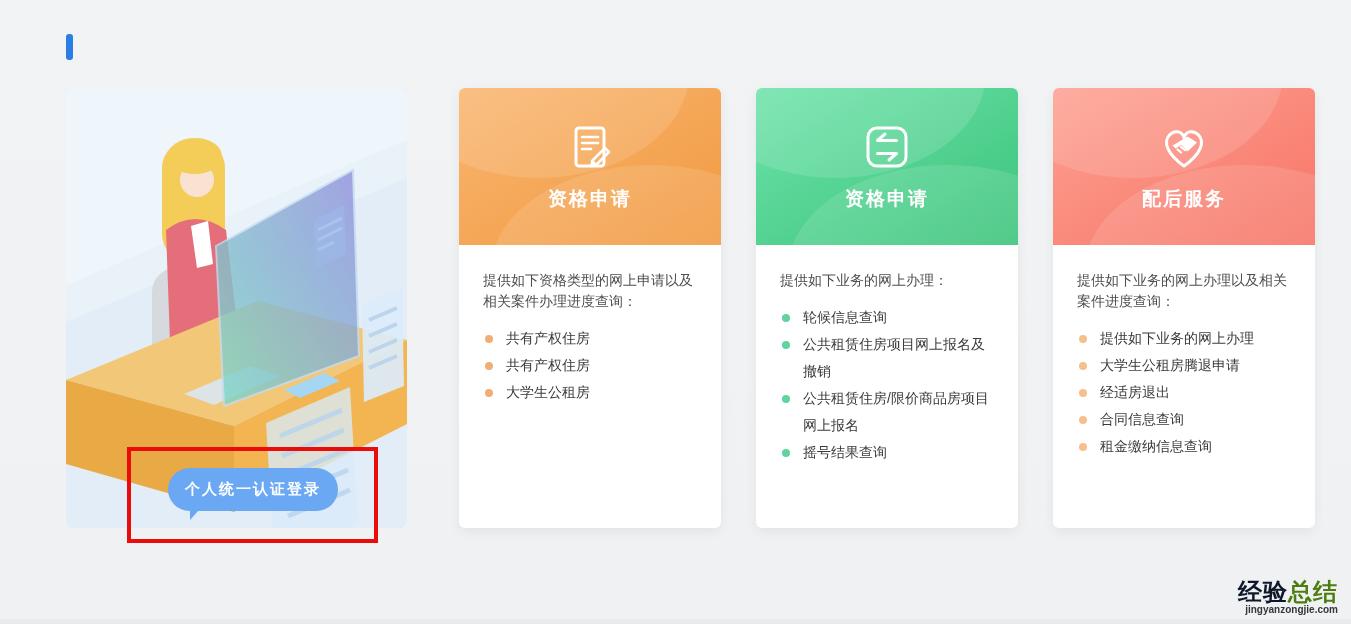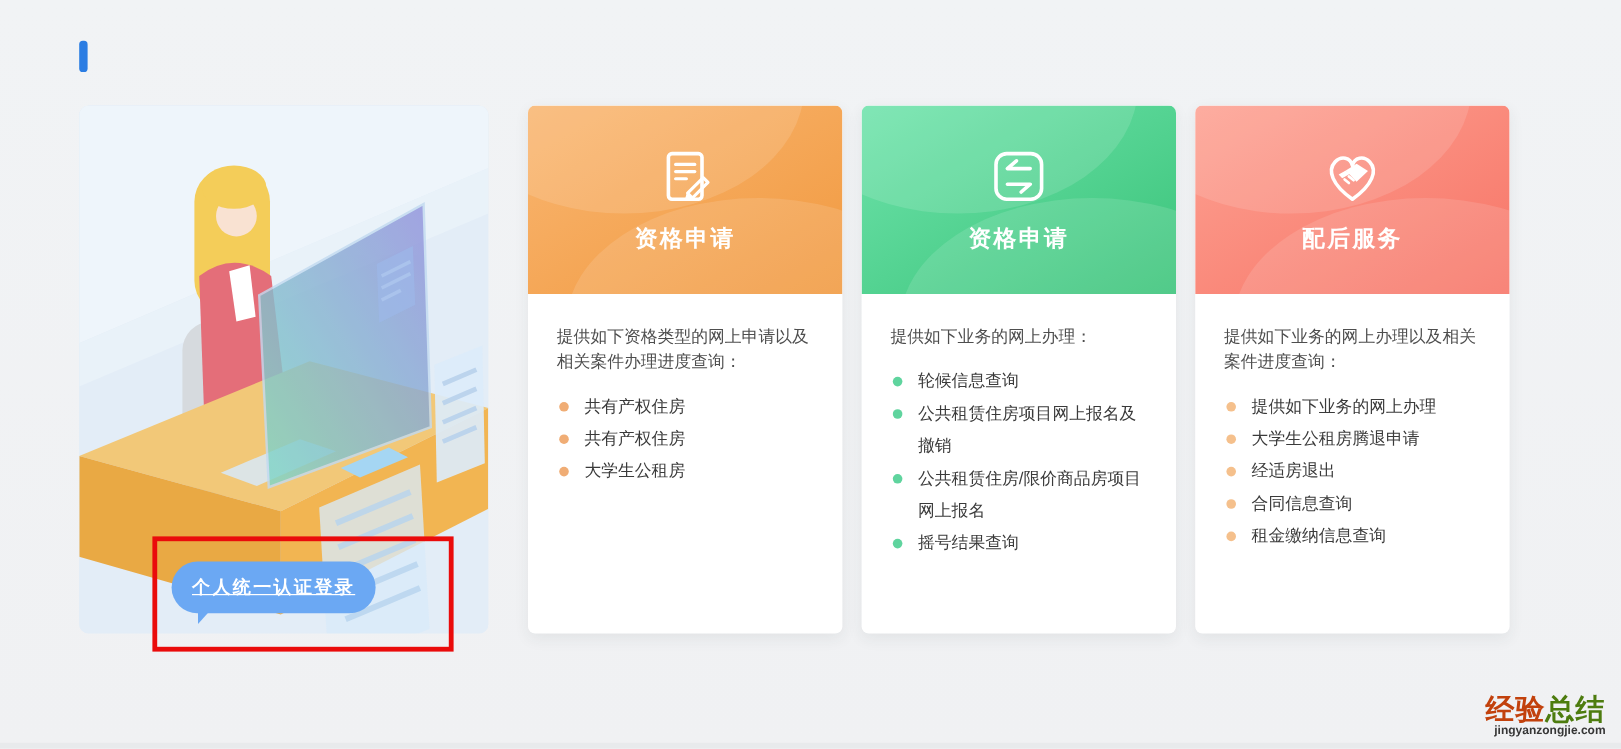--- a/index.html
+++ b/index.html
@@ -20,45 +20,45 @@
   .content { display: flex; align-items: flex-start; }
 
   
   .illu-wrap { position: relative; width: 341px; height: 440px; margin-right: 33px; flex: none; }
   .illu-card {
     position: absolute; inset: 0;
     background: #e3edf7; border-radius: 8px; overflow: hidden;
   }
   .illu-card svg { display: block; }
   .login-btn {
-    position: absolute; left: 77px; top: 380px;
+    position: absolute; left: 102px; top: 380px;
     width: 170px; height: 43px; border: none; cursor: pointer;
     background: #6ba8f3; border-radius: 22px;
     color: #ffffff; font-size: 15px; font-weight: bold; letter-spacing: 2px;
     font-family: "Liberation Sans", "DejaVu Sans", sans-serif;
     z-index: 3;
-    text-decoration: underline;
   }
   .login-btn::after {
     content: ""; position: absolute; left: 22px; bottom: -9px;
     width: 0; height: 0;
     border-left: 9px solid #6ba8f3; border-bottom: 10px solid transparent;
   }
   .annotation-rect {
     position: absolute; left: 61px; top: 359px;
     width: 251px; height: 96px;
     border: 4px solid #ea0b0b; z-index: 4; pointer-events: none;
   }
 
   
   .service-card {
     width: 262px; height: 440px; margin-right: 16px; flex: none;
     background: #ffffff; border-radius: 6px;
     box-shadow: 0 4px 12px rgba(40,50,60,0.07);
     overflow: hidden;
+    margin-left: 19px;
   }
   .service-card:last-child { margin-right: 0; }
   .card-head {
     position: relative; height: 157px; overflow: hidden;
     background: linear-gradient(150deg, var(--h-from), var(--h-to));
     text-align: center; padding-top: 33px;
   }
   .card-head .wave1 {
     position: absolute; left: -70px; top: -120px; width: 300px; height: 210px;
     border-radius: 50%; background: rgba(255,255,255,0.13);
@@ -81,21 +81,21 @@
   }
   .card-list li::before {
     content: ""; position: absolute; left: 2px; top: 10px;
     width: 8px; height: 8px; border-radius: 50%;
     background: var(--bullet);
   }
 
   
   .watermark { position: absolute; right: 13px; bottom: 9px; text-align: right; line-height: 1.05; }
   .wm-line1 { font-size: 24px; font-weight: bold; letter-spacing: 1px; }
-  .wm-black { color: #c2410c; }
+  .wm-black { color: #0f172a; }
   .wm-red { color: #4d7c0f; text-align: right; }
   .wm-line2 { font-size: 10px; font-weight: bold; color: #363636; }
 
   .bottom-strip { position: absolute; left: 0; bottom: 0; width: 100%; height: 5px; background: #e8eaec; }
 </style>
 </head>
 <body>
 
 <div class="page">
 

